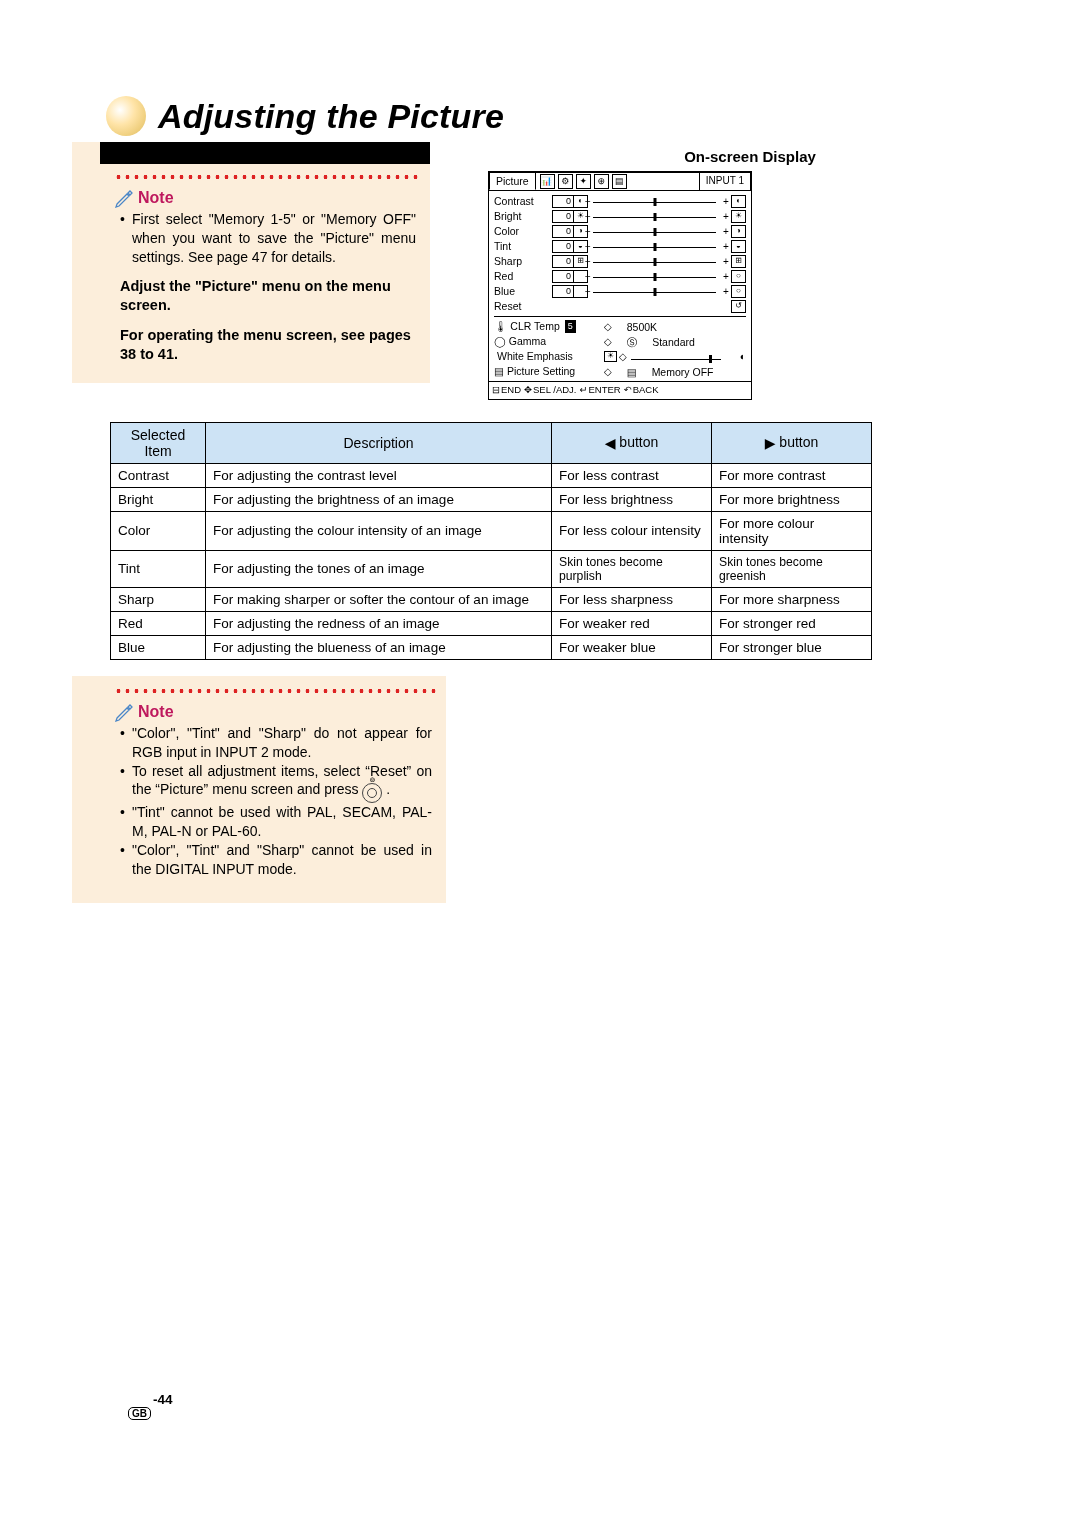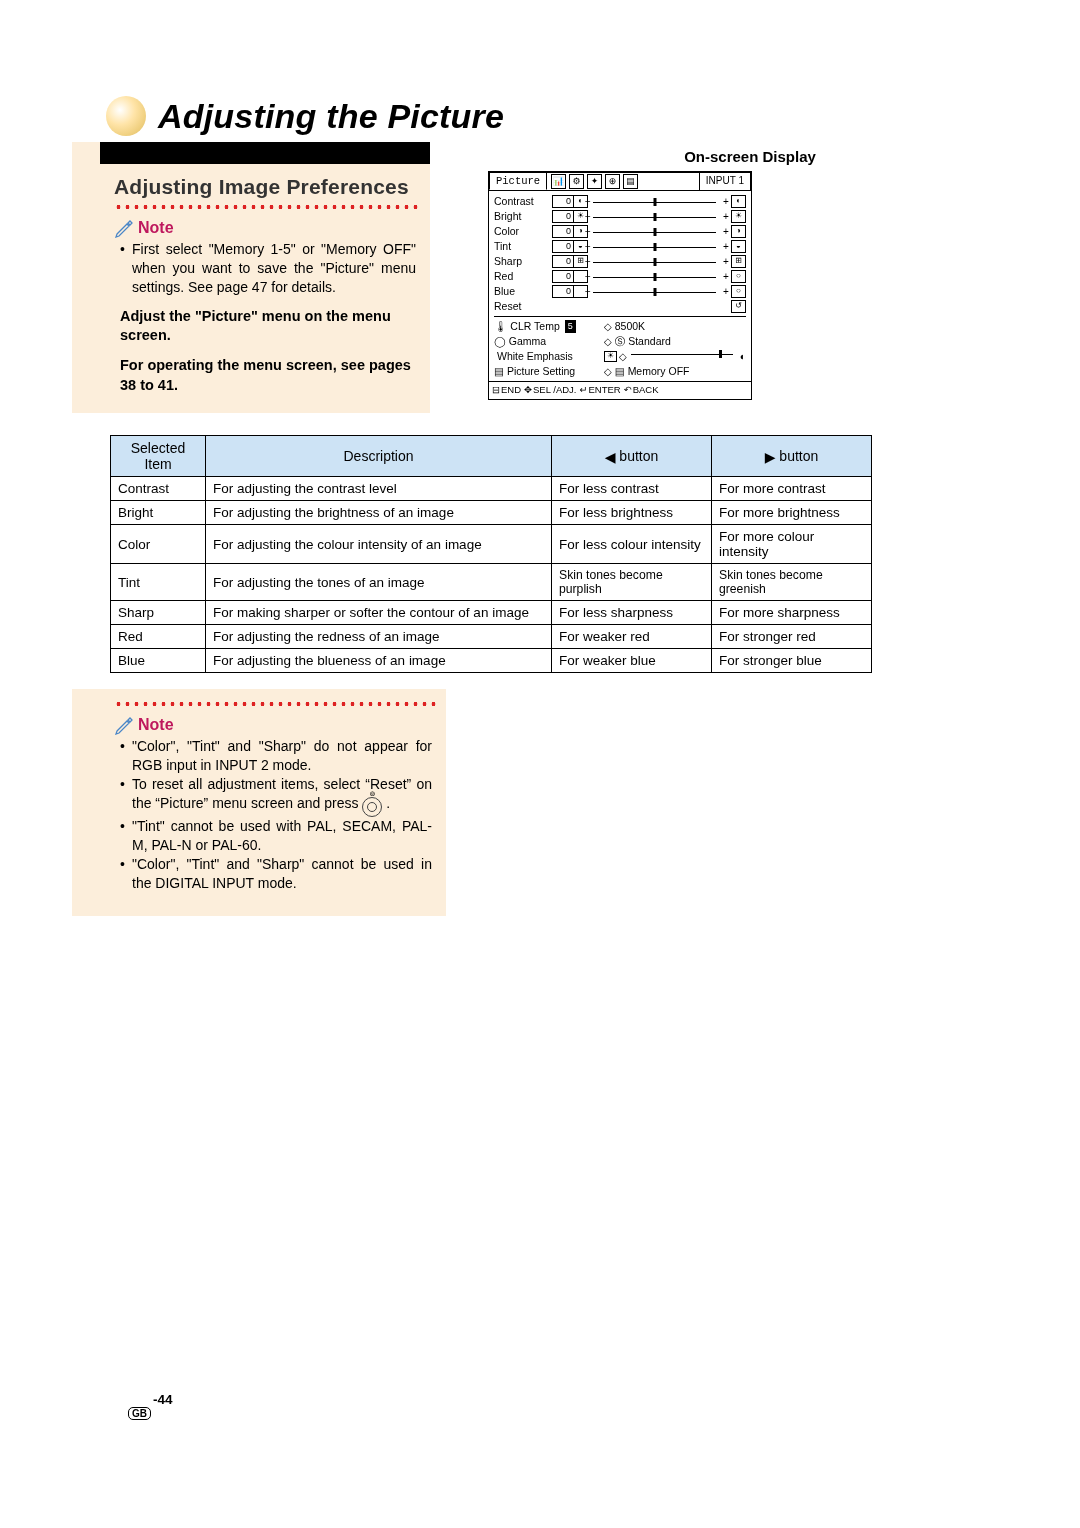--- a/index.html
+++ b/index.html
@@ -152,21 +152,20 @@
     height: 18px;
   }
   .osd-topbar .tab {
     border: 1px solid #000;
     border-bottom: none;
     background: #fff;
     padding: 7px 6px;
     font-size: 10.5px;
     display: flex;
     align-items: center;
-    font-family: Liberation Mono, monospace;
   }
   .osd-topbar .active {
     border-bottom: 1px solid #fff;
     z-index: 2;
   }
   .osd-topbar .icons {
     flex: 1;
     display: flex;
     align-items: center;
     gap: 3px;
@@ -278,22 +277,22 @@
     height: 15px;
   }
   .osd-opt .olbl {
     display: flex;
     align-items: center;
     gap: 3px;
     width: 110px;
   }
   .osd-opt .oval {
     display: flex;
-    align-items: flex-start;
-    gap: 3px;
+    align-items: flex-end;
+    gap: 15px;
   }
   .osd-opt .diam::before {
     content: "◇";
     font-size: 10px;
   }
   .osd-footer {
     border-top: 1px solid #000;
     font-size: 9.5px;
     padding: 2px 3px;
     display: flex;
@@ -413,21 +412,20 @@
   <div class="title-wrap">
     <div class="title-circle"></div>
     <h1 class="page-title">Adjusting the Picture</h1>
   </div>
 
 
   <div class="section-row">
     <div class="left-col">
       <div class="black-tab"></div>
       <div class="left-inner">
-        <div class="section-heading">Adjusting Image Preferences</div>
         <div class="dots-red"></div>
         <div class="note-head">
           <span class="pen">
             <svg width="20" height="20" viewBox="0 0 20 20">
                 <path d="M3 16 L13 6 L15 8 L5 18 L2 19 L3 16 Z M14 5 L16 3 L18 5 L16 7 Z" fill="none" stroke="#4a86c7" stroke-width="1.3"></path>
               </svg>
           </span>
           <span>Note</span>
         </div>
         <ul class="note-ul">

